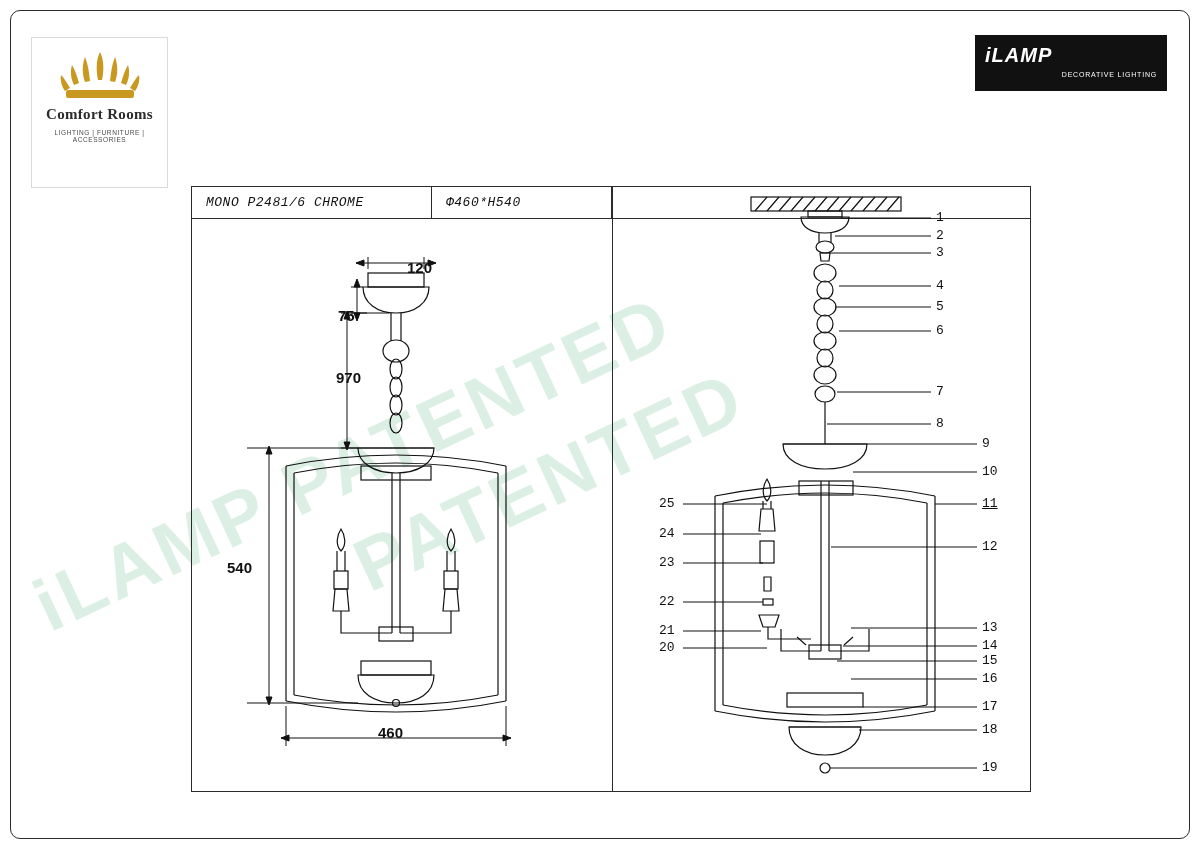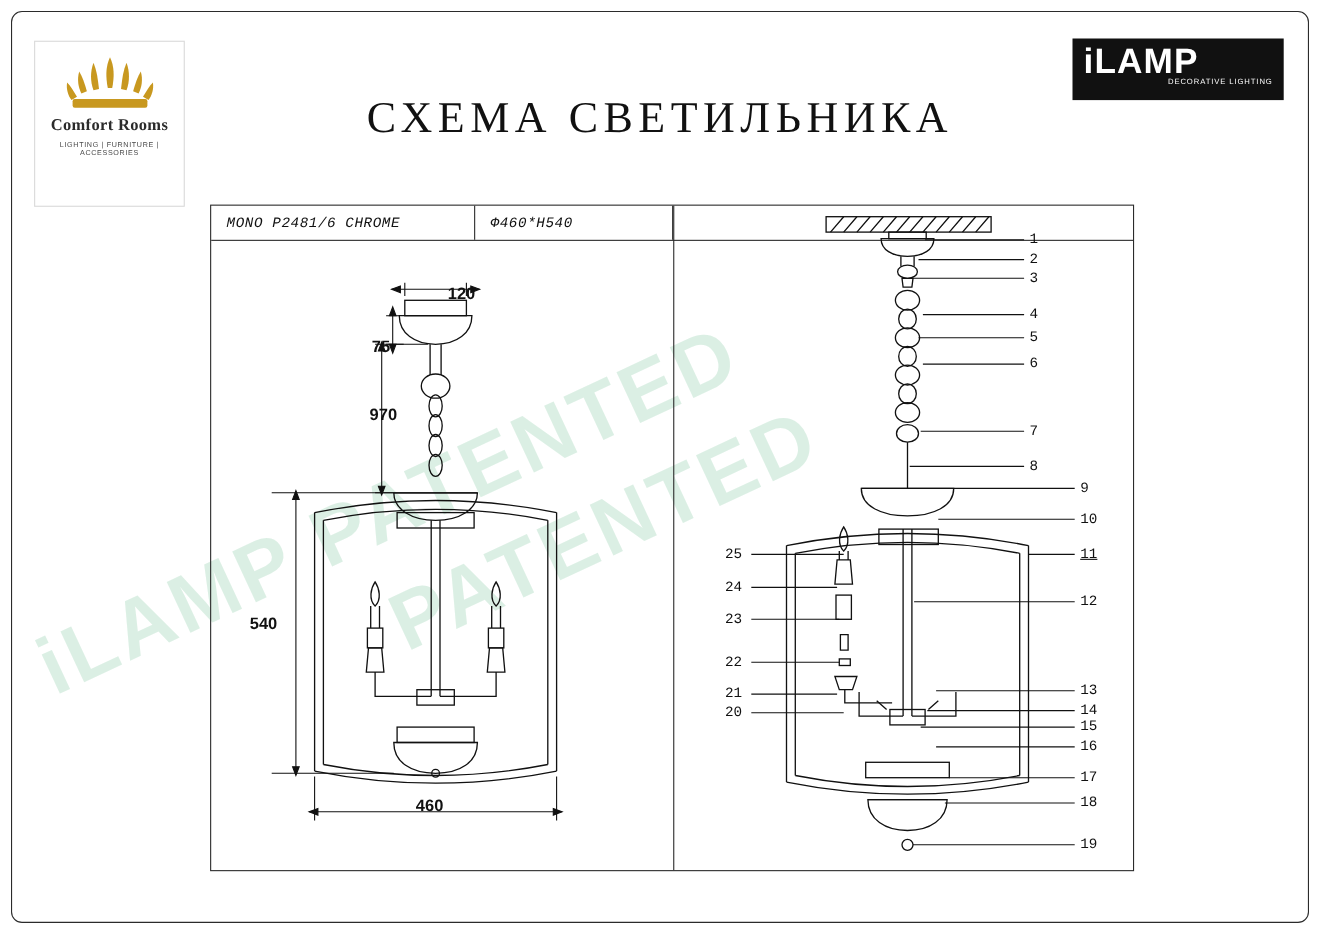--- a/index.html
+++ b/index.html
@@ -66,22 +66,23 @@
 
   .ilamp{
     position:absolute; right:22px; top:24px;
     width:192px; height:56px;
     background:#111;
     color:#fff;
     box-sizing:border-box;
     padding:6px 10px 4px;
   }
   .ilamp-main{
-    font-size:32px; font-weight:bold; letter-spacing:1px; line-height:28px;
+    font-size:20px; font-weight:bold; letter-spacing:1px; line-height:28px;
     font-family:"Liberation Sans", sans-serif;
+    font-style:italic;
   }
   .ilamp-sub{
     font-size:7px; letter-spacing:.8px; text-align:right; margin-top:2px;
   }
 
   
   .title{
     position:absolute; left:0; right:0; top:72px;
     text-align:center;
     font-family:"Liberation Serif", serif;
@@ -163,21 +164,20 @@
     </svg>
     <div class="cr-name">Comfort Rooms</div>
     <div class="cr-sub">LIGHTING  |  FURNITURE  |  ACCESSORIES</div>
   </div>
 
   <div class="ilamp">
     <div class="ilamp-main">iLAMP</div>
     <div class="ilamp-sub">DECORATIVE LIGHTING</div>
   </div>
 
-  <div class="title">СХЕМА СВЕТИЛЬНИКА</div>
 
   <div class="frame">
     <div class="hdr">
       <div class="cell1">MONO P2481/6 CHROME</div>
       <div class="cell2">Ф460*H540</div>
     </div>
     <div class="vdiv"></div>
   </div>
 
   <svg class="d-svg" width="1200" height="849" viewBox="0 0 1200 849">

